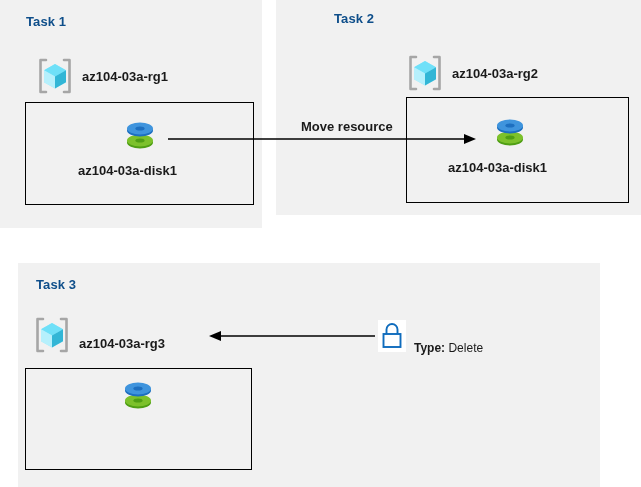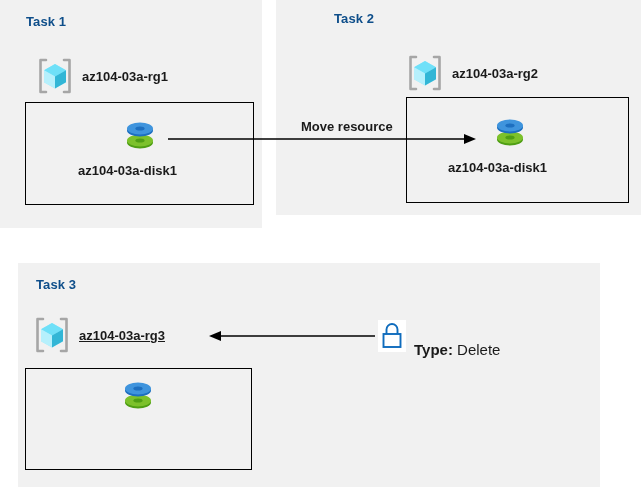--- a/index.html
+++ b/index.html
@@ -82,21 +82,21 @@
   .edge-label {
     position: absolute;
     font-weight: bold;
     font-size: 13px;
     color: #1a1a1a;
     white-space: nowrap;
   }
 
   .lock-meta {
     position: absolute;
-    font-size: 15px;
+    font-size: 12px;
     color: #1a1a1a;
     white-space: nowrap;
   }
   .lock-meta b { font-weight: bold; }
 </style>
 </head>
 <body>
 
 <div class="canvas">
 
@@ -186,21 +186,21 @@
       <svg class="rg-icon" viewBox="0 0 38 38" xmlns="http://www.w3.org/2000/svg">
         <path d="M10 3 L4.5 3 L4.5 35 L10 35" fill="none" stroke="#a6a6a6" stroke-width="2.6" stroke-linecap="round" stroke-linejoin="round"></path>
         <path d="M28 3 L33.5 3 L33.5 35 L28 35" fill="none" stroke="#a6a6a6" stroke-width="2.6" stroke-linecap="round" stroke-linejoin="round"></path>
         <polygon points="19,7 30,13.2 30,25.3 19,31.5 8,25.3 8,13.2" fill="#9fe9fb"></polygon>
         <polygon points="19,7 30,13.2 19,19.4 8,13.2" fill="#6fe0f8"></polygon>
         <polygon points="19,19.4 30,13.2 30,25.3 19,31.5" fill="#32b6d6"></polygon>
         <polygon points="19,19.4 19,31.5 8,25.3 8,13.2" fill="#b6f0fc"></polygon>
       </svg>
     </span>
   </div>
-  <div class="node-label" style="left:79px; top:328px;text-decoration:underline;">az104-03a-rg3</div>
+  <div class="node-label" style="left:79px; top:336px;">az104-03a-rg3</div>
 
   <div class="node" style="left:378px; top:320px;">
     <span>
       <svg class="lock-icon" viewBox="0 0 28 32" xmlns="http://www.w3.org/2000/svg">
         <rect x="0" y="0" width="28" height="32" fill="#ffffff"></rect>
         <path d="M8.5 14 L8.5 9.5 A5.5 5.5 0 0 1 19.5 9.5 L19.5 14" fill="none" stroke="#0f6cbd" stroke-width="1.9"></path>
         <rect x="5.5" y="14" width="17" height="13" fill="none" stroke="#0f6cbd" stroke-width="1.9"></rect>
       </svg>
     </span>
   </div>

